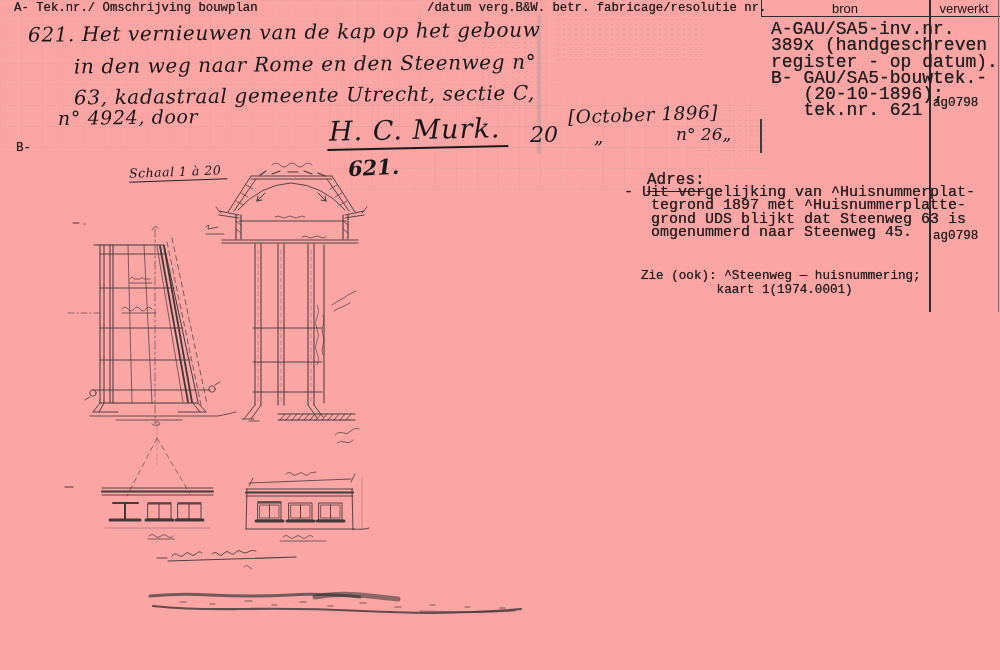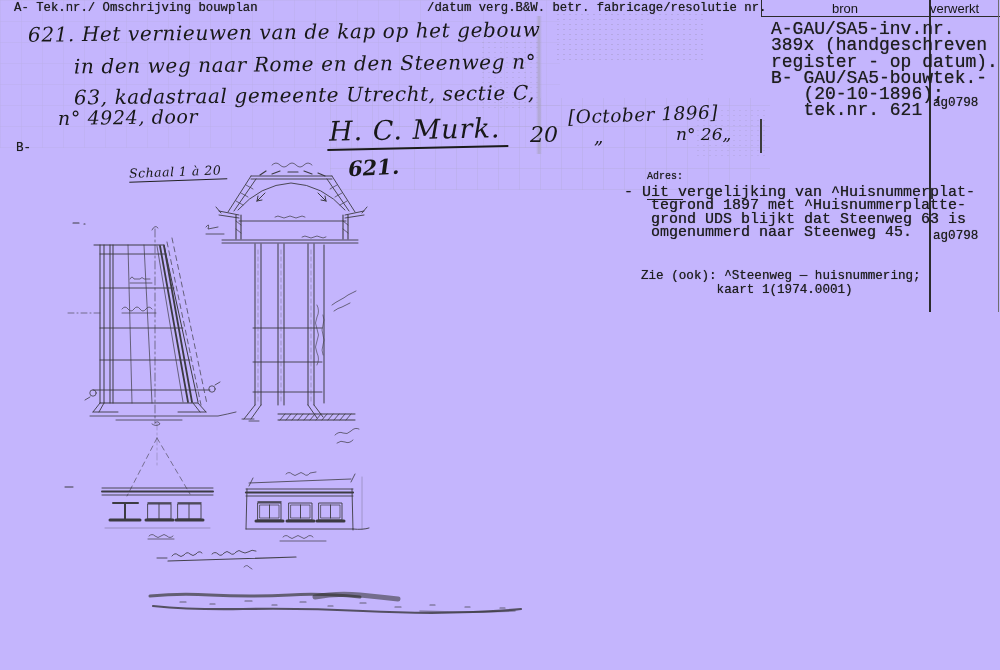--- a/index.html
+++ b/index.html
@@ -1,16 +1,16 @@
 <!DOCTYPE html>
 <html><head>
 <meta charset="utf-8">
 <style>
   html,body{margin:0;padding:0;background:#e9e9e7;}
-  .page{position:relative;width:1000px;height:670px;background:#c4b5fd;overflow:hidden;
+  .page{position:relative;width:1000px;height:670px;background:#fca5a5;overflow:hidden;
         font-family:"Liberation Mono",monospace;color:#1d1d1d;}
   .abs{position:absolute;}
   .mono{font-family:"Liberation Mono",monospace;color:#1e1e1e;text-shadow:0 0 .7px rgba(25,25,25,.75);}
   .sans{font-family:Liberation Sans, sans-serif;color:#161616;}
   .hw{font-family:"DejaVu Serif",serif;font-style:italic;color:#181818;white-space:nowrap;}
   .pre{white-space:pre;}
   .rule{background:#2b2b2b;}
   .ghostgrid{background:
       repeating-linear-gradient(0deg,rgba(150,150,150,.28) 0 1px,transparent 1px 21px),
       repeating-linear-gradient(90deg,rgba(150,150,150,.28) 0 1px,transparent 1px 21px);}
@@ -33,21 +33,21 @@
   <div class="abs mono" style="left:14px;top:1px;font-size:12.3px">A- Tek.nr./ Omschrijving bouwplan</div>
   <div class="abs mono" style="left:427px;top:1px;font-size:12.3px">/datum verg.B&amp;W. betr. fabricage/resolutie nr.</div>
 
   <div class="abs rule" style="left:761px;top:0;width:1.3px;height:17px"></div>
   <div class="abs rule" style="left:761px;top:16px;width:239px;height:1.4px"></div>
   <div class="abs rule" style="left:929px;top:0;width:1.5px;height:312px"></div>
   <div class="abs" style="left:997.5px;top:0;width:1px;height:312px;background:#6e6e6e"></div>
   <div class="abs" style="left:760px;top:119px;width:1.5px;height:34px;background:#3c3c3c"></div>
 
   <div class="abs sans" style="left:761px;top:1px;width:168px;text-align:center;font-size:13px">bron</div>
-  <div class="abs sans" style="left:930px;top:1px;width:68px;text-align:left;font-size:13px">verwerkt</div>
+  <div class="abs sans" style="left:930px;top:1px;width:68px;text-align:center;font-size:13px">verwerkt</div>
 
   <div class="abs mono pre" style="left:771px;top:21px;font-size:18px;line-height:16.3px">A-GAU/SA5-inv.nr.
 389x (handgeschreven
 register - op datum).
 B- GAU/SA5-bouwtek.-
    (20-10-1896);
    tek.nr. 621</div>
   <div class="abs mono" style="left:933px;top:96px;font-size:12.6px">ag0798</div>
 
   <div class="abs hw" style="left:28px;top:20px;font-size:20px;letter-spacing:.6px;transform:rotate(-.6deg)">621.  Het vernieuwen van de kap op het gebouw</div>
@@ -58,21 +58,21 @@
   <div class="abs hw" style="left:327px;top:114px;font-size:27px;letter-spacing:1px;border-bottom:2.2px solid #1b1b1b;padding:0 8px 2px 2px;transform:rotate(-1.2deg)">H. C. Murk.</div>
   <div class="abs hw" style="left:530px;top:122px;font-size:22px">20</div>
   <div class="abs hw" style="left:568px;top:104px;font-size:18.5px;letter-spacing:.5px;transform:rotate(-2deg)">[October 1896]</div>
   <div class="abs hw" style="left:594px;top:126px;font-size:18px">„</div>
   <div class="abs hw" style="left:676px;top:124px;font-size:17px">n° 26„</div>
   <div class="abs hw" style="left:348px;top:155px;font-size:21px;font-weight:bold;transform:rotate(-3deg)">621.</div>
   <div class="abs hw" style="left:129px;top:164px;font-size:12.5px;letter-spacing:.5px;border-bottom:1.6px solid #222;padding:0 6px 1px 0;transform:rotate(-2deg)">Schaal 1 à 20</div>
 
   <div class="abs mono" style="left:16px;top:141px;font-size:12.6px">B-</div>
 
-  <div class="abs mono" style="left:647px;top:171px;font-size:10px;border-bottom:1.3px solid #222;padding-bottom:17px">Adres:</div>
+  <div class="abs mono" style="left:647px;top:171px;font-size:16px;border-bottom:1.3px solid #222;padding-bottom:2px">Adres:</div>
   <div class="abs mono pre" style="left:624px;top:186px;font-size:15px;line-height:13.4px">- Uit vergelijking van ^Huisnummerplat-
    tegrond 1897 met ^Huisnummerplatte-
    grond UDS blijkt dat Steenweg 63 is
    omgenummerd naar Steenweg 45.</div>
   <div class="abs mono" style="left:933px;top:229px;font-size:12.6px">ag0798</div>
   <div class="abs mono pre" style="left:641px;top:270px;font-size:12.6px;line-height:13.6px">Zie (ook): ^Steenweg — huisnummering;
           kaart 1(1974.0001)</div>
 
   <svg class="abs" style="left:60px;top:155px" width="520" height="470" viewBox="0 0 520 470" fill="none" stroke="#2e2e2e" stroke-width="0.9" stroke-linecap="round">
 

